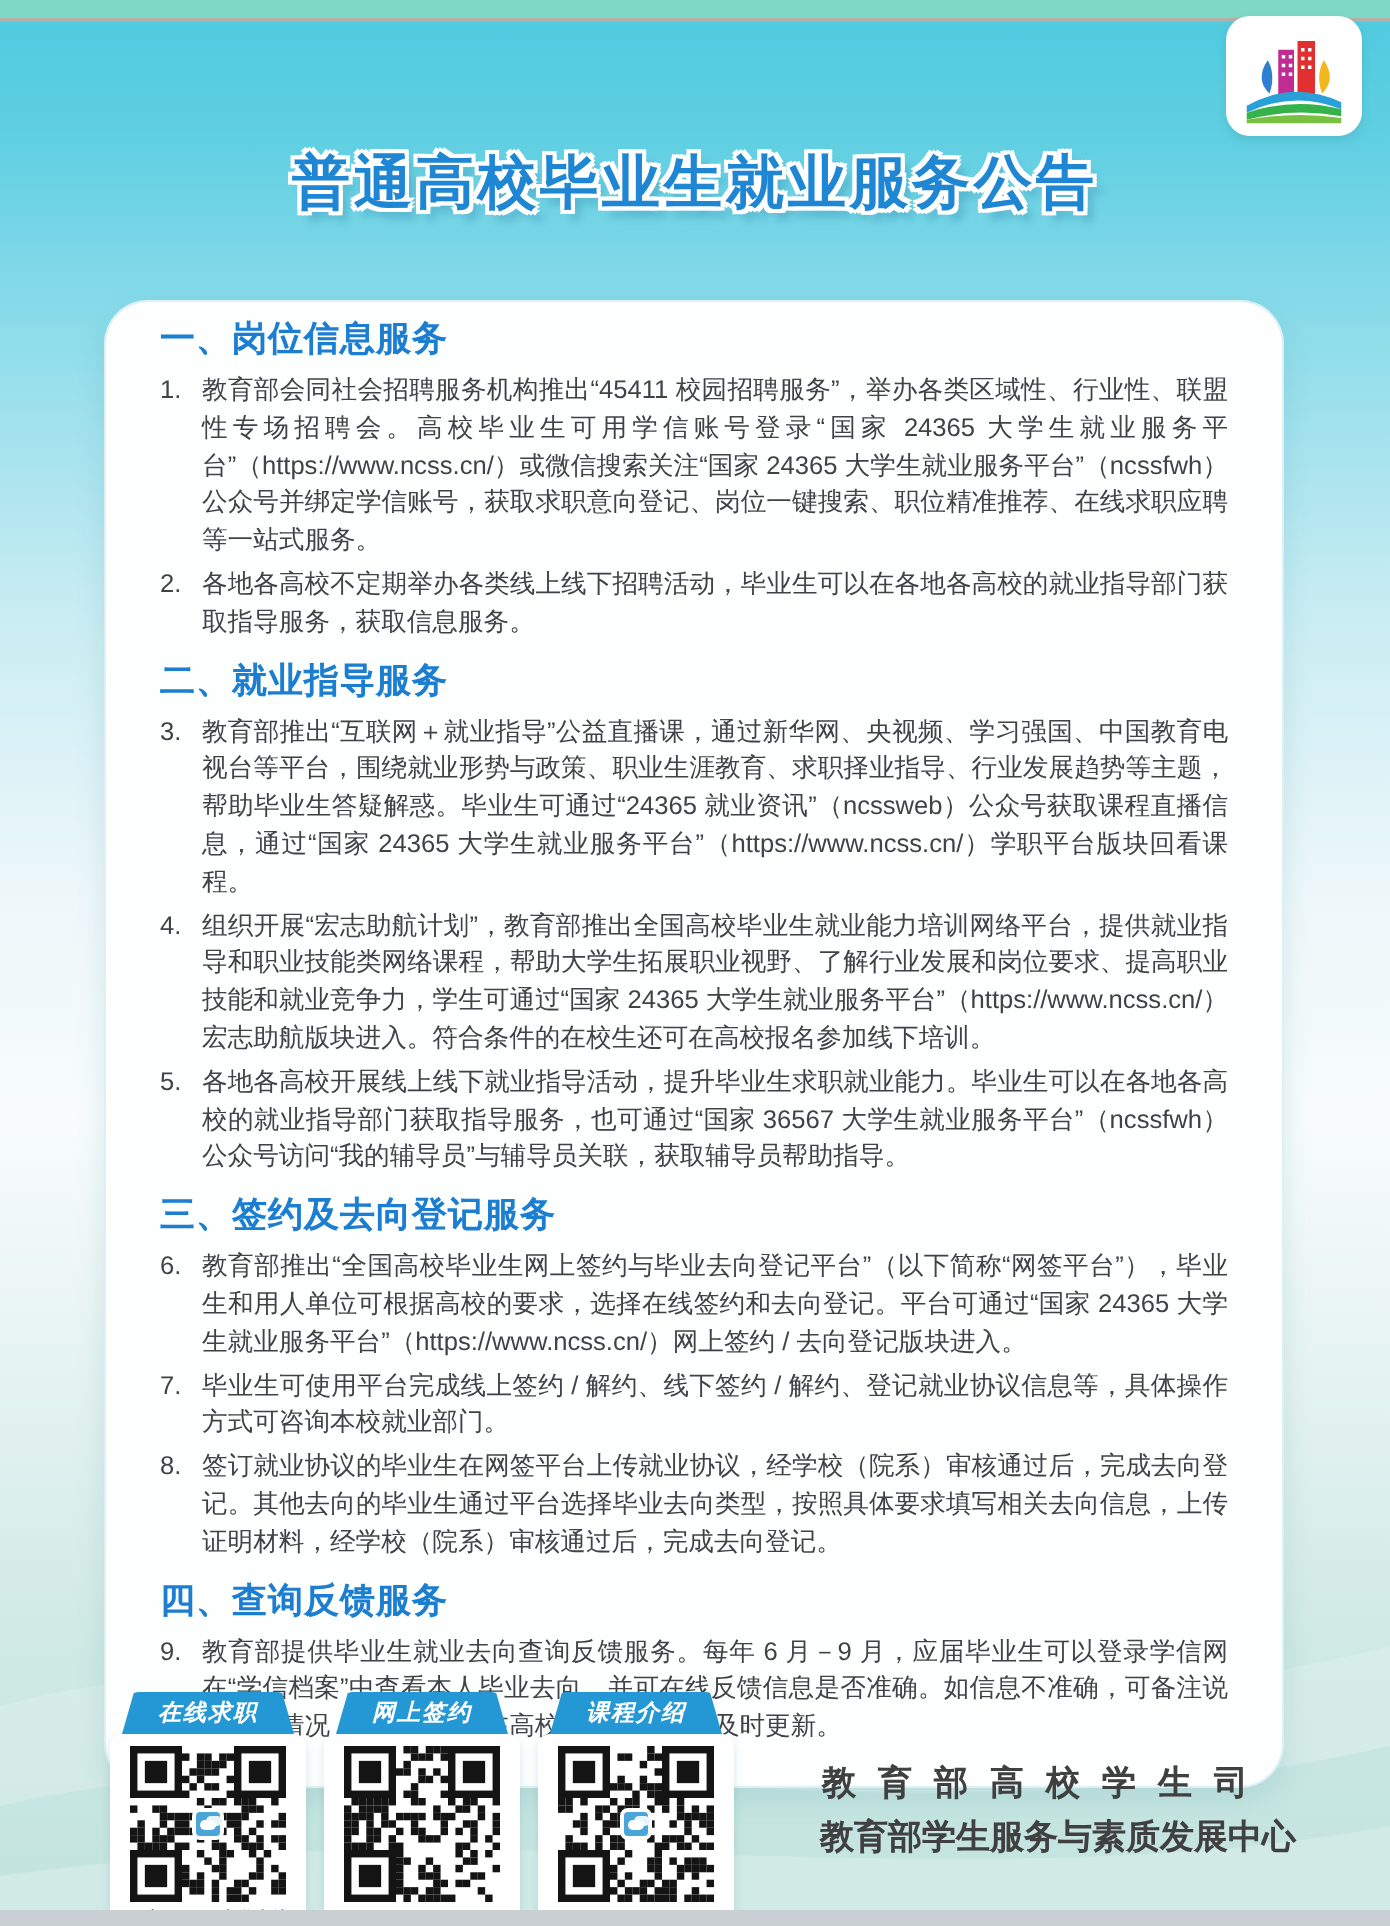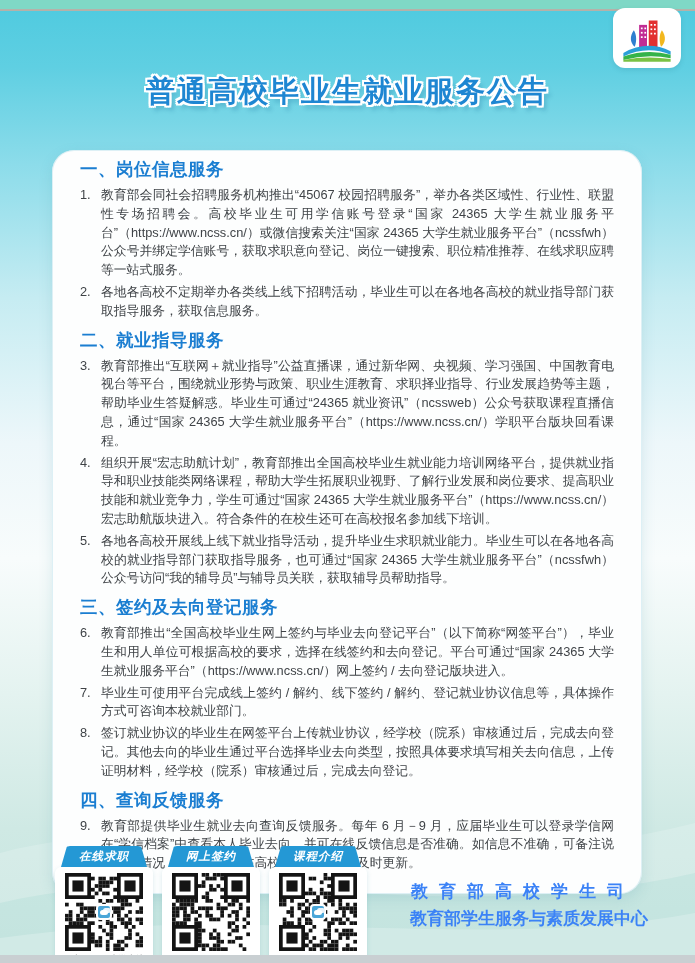--- a/index.html
+++ b/index.html
@@ -55,21 +55,21 @@
     background:#4aa6d8;border:2px solid #fff;box-sizing:border-box;
   }
   .qr-badge::after{
     content:"";position:absolute;left:2px;top:4px;width:8px;height:5px;background:#fff;border-radius:3px;
     box-shadow:3px -2px 0 0 #eaf4fb;
   }
   .qr-cap{
     margin-top:3px;font-size:8.6px;font-weight:700;color:#333;text-align:center;line-height:1.3;
     min-height:22px;display:flex;align-items:center;
   }
-  .footer-org{position:absolute;left:410px;top:880px;width:255px;z-index:2;color:#3b82f6;}
+  .footer-org{position:absolute;left:410px;top:880px;width:255px;z-index:2;color:#404040;}
   .footer-org .l1{font-size:17px;font-weight:800;letter-spacing:11px;white-space:nowrap;margin:0 0 4px 1px;}
   .footer-org .l2{font-size:17px;font-weight:700;white-space:nowrap;margin:0;}
 </style>
 </head>
 <body>
 
 <div class="top-strip"></div>
 
 <svg class="waves" viewBox="0 0 695 260">
   <path d="M0,150 C180,100 420,190 695,120 L695,260 L0,260 Z" fill="#ffffff" opacity="0.18"></path>
@@ -101,39 +101,39 @@
   </svg>
 </div>
 
 <h1 class="title">普通高校毕业生就业服务公告</h1>
 
 <div class="card">
 
   <h2 class="sec-head">一、岗位信息服务</h2>
   <div class="item">
     <span class="num">1.</span>
-    <span class="txt">教育部会同社会招聘服务机构推出“45067 校园招聘服务”，举办各类区域性、行业性、联盟性专场招聘会。高校毕业生可用学信账号登录“国家 24365 大学生就业服务平台”（https://www.ncss.cn/）或微信搜索关注“国家 24365 大学生就业服务平台”（ncssfwh）公众号并绑定学信账号，获取求职意向登记、岗位一键搜索、职位精准推荐、在线求职应聘等一站式服务。</span>
+    <span class="txt">教育部会同社会招聘服务机构推出“45411 校园招聘服务”，举办各类区域性、行业性、联盟性专场招聘会。高校毕业生可用学信账号登录“国家 24365 大学生就业服务平台”（https://www.ncss.cn/）或微信搜索关注“国家 24365 大学生就业服务平台”（ncssfwh）公众号并绑定学信账号，获取求职意向登记、岗位一键搜索、职位精准推荐、在线求职应聘等一站式服务。</span>
   </div>
   <div class="item">
     <span class="num">2.</span>
     <span class="txt">各地各高校不定期举办各类线上线下招聘活动，毕业生可以在各地各高校的就业指导部门获取指导服务，获取信息服务。</span>
   </div>
 
   <h2 class="sec-head">二、就业指导服务</h2>
   <div class="item">
     <span class="num">3.</span>
     <span class="txt">教育部推出“互联网＋就业指导”公益直播课，通过新华网、央视频、学习强国、中国教育电视台等平台，围绕就业形势与政策、职业生涯教育、求职择业指导、行业发展趋势等主题，帮助毕业生答疑解惑。毕业生可通过“24365 就业资讯”（ncssweb）公众号获取课程直播信息，通过“国家 24365 大学生就业服务平台”（https://www.ncss.cn/）学职平台版块回看课程。</span>
   </div>
   <div class="item">
     <span class="num">4.</span>
     <span class="txt">组织开展“宏志助航计划”，教育部推出全国高校毕业生就业能力培训网络平台，提供就业指导和职业技能类网络课程，帮助大学生拓展职业视野、了解行业发展和岗位要求、提高职业技能和就业竞争力，学生可通过“国家 24365 大学生就业服务平台”（https://www.ncss.cn/）宏志助航版块进入。符合条件的在校生还可在高校报名参加线下培训。</span>
   </div>
   <div class="item">
     <span class="num">5.</span>
-    <span class="txt">各地各高校开展线上线下就业指导活动，提升毕业生求职就业能力。毕业生可以在各地各高校的就业指导部门获取指导服务，也可通过“国家 24365 大学生就业服务平台”（ncssfwh）公众号访问“我的辅导员”与辅导员关联，获取辅导员帮助指导。</span>
+    <span class="txt">各地各高校开展线上线下就业指导活动，提升毕业生求职就业能力。毕业生可以在各地各高校的就业指导部门获取指导服务，也可通过“国家 36567 大学生就业服务平台”（ncssfwh）公众号访问“我的辅导员”与辅导员关联，获取辅导员帮助指导。</span>
   </div>
 
   <h2 class="sec-head">三、签约及去向登记服务</h2>
   <div class="item">
     <span class="num">6.</span>
     <span class="txt">教育部推出“全国高校毕业生网上签约与毕业去向登记平台”（以下简称“网签平台”），毕业生和用人单位可根据高校的要求，选择在线签约和去向登记。平台可通过“国家 24365 大学生就业服务平台”（https://www.ncss.cn/）网上签约 / 去向登记版块进入。</span>
   </div>
   <div class="item">
     <span class="num">7.</span>
     <span class="txt">毕业生可使用平台完成线上签约 / 解约、线下签约 / 解约、登记就业协议信息等，具体操作方式可咨询本校就业部门。</span>

